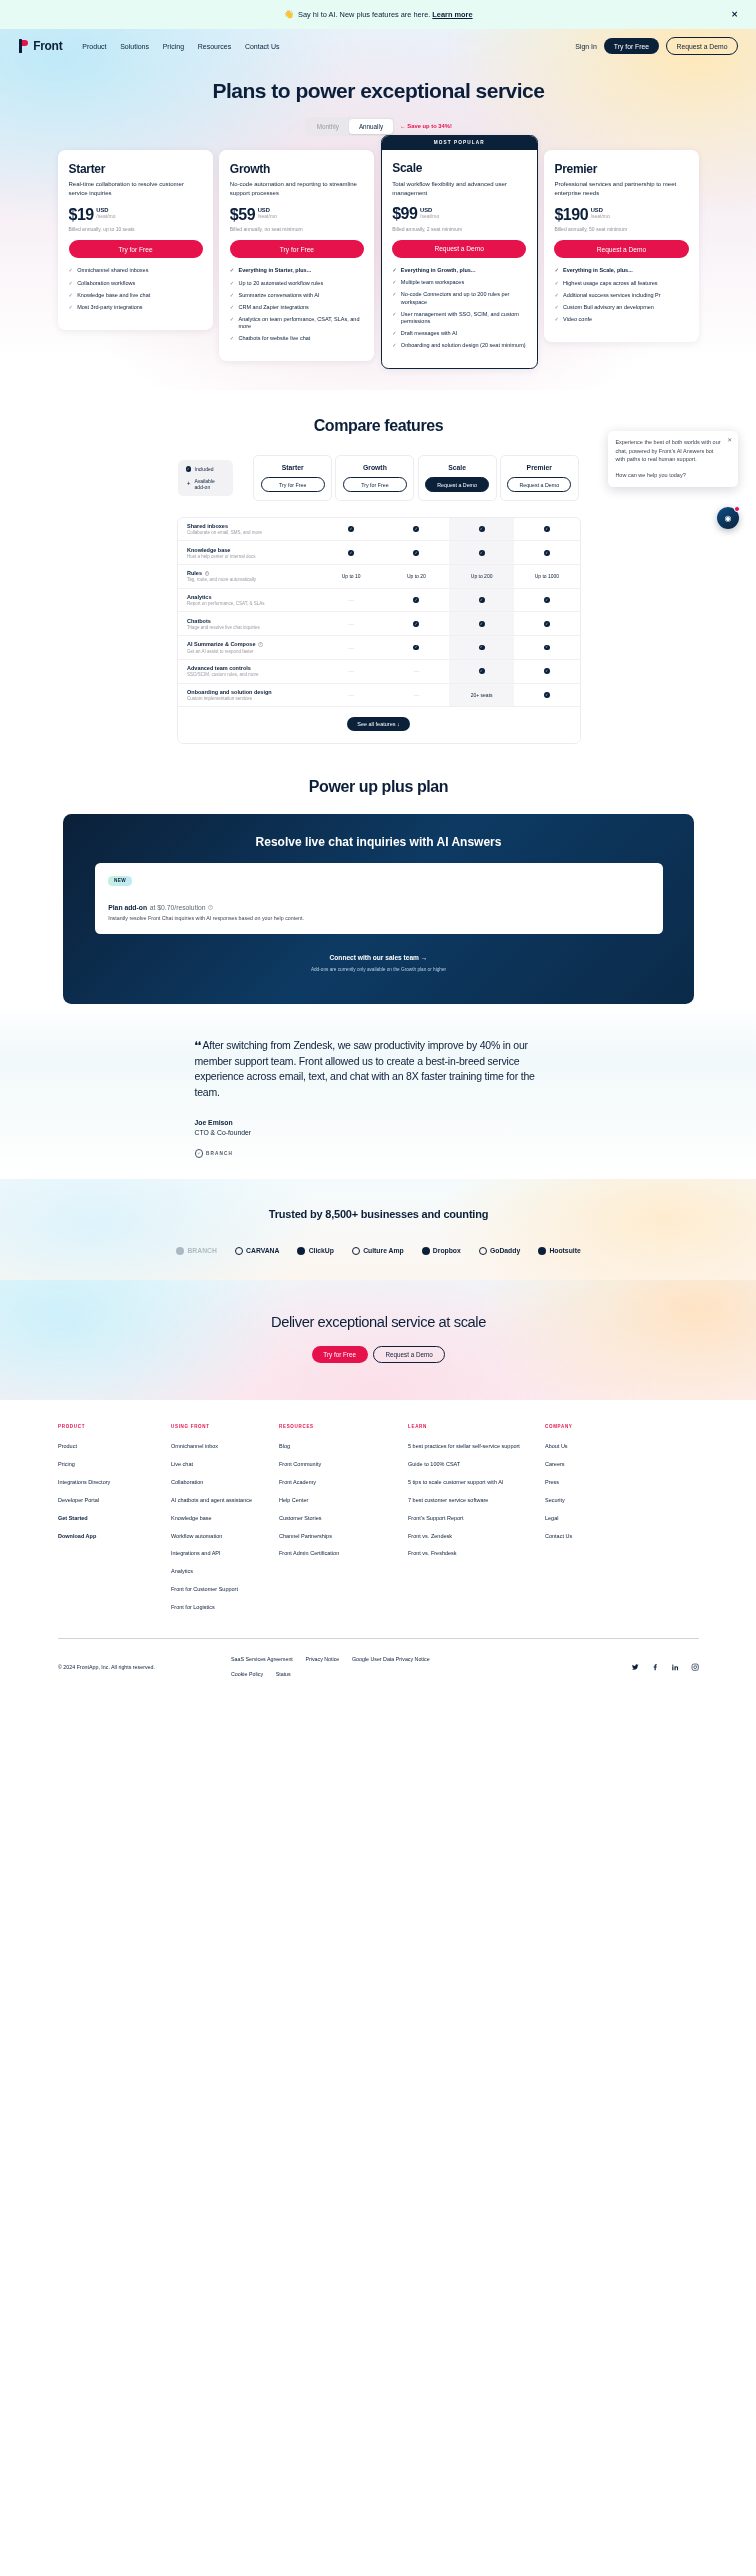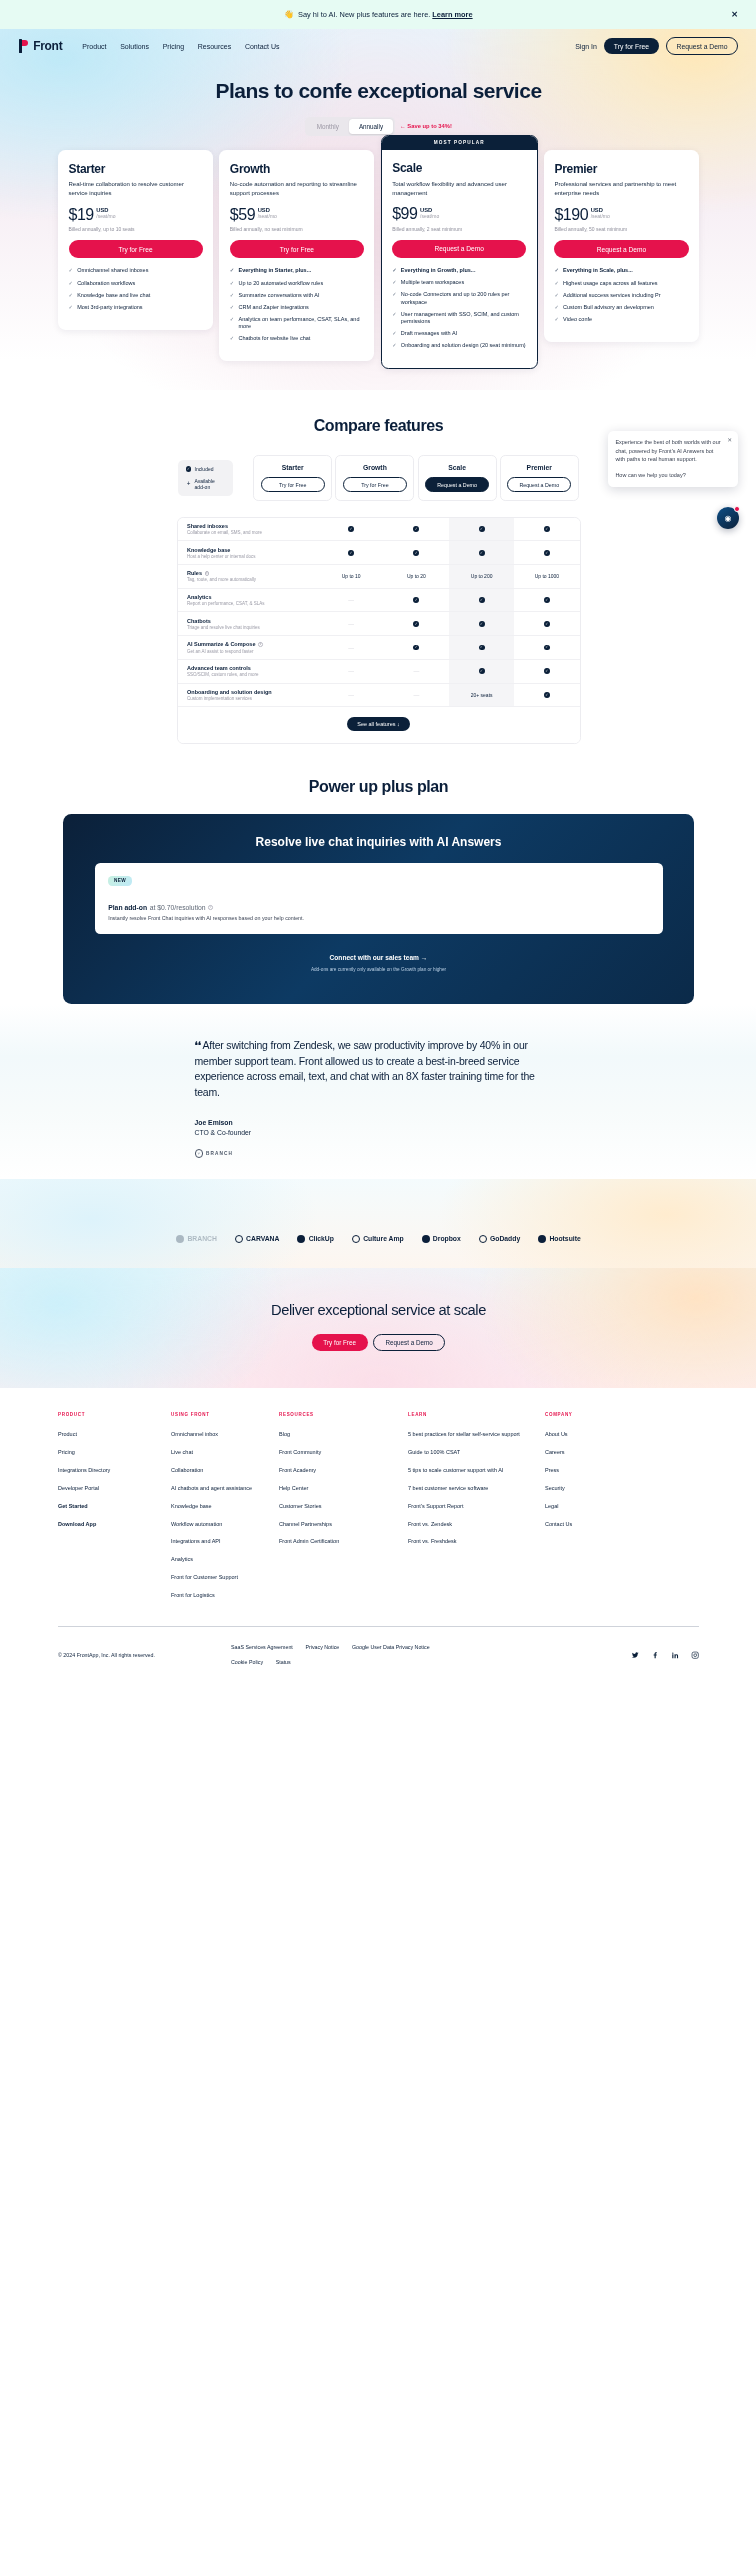--- a/index.html
+++ b/index.html
@@ -85,21 +85,21 @@
     width: 158px; overflow:hidden; margin-top:-14.7px;
   }
   .popular-tag {
     background:#0b2039; color:#fff; font-size:4.7px; letter-spacing:1.1px;
     text-align:center; padding: 4.2px 0; font-weight:600;
   }
   .plan-inner { padding: 11.6px 10.5px 13.7px; }
   .plan-name { font-size: 12px; font-weight:700; letter-spacing:-0.3px; }
   .plan-desc { font-size: 6px; line-height:1.45; margin-top: 4.7px; min-height: 18px; color:#12263f;}
   .price-row { display:flex; align-items:flex-start; margin-top: 8.4px; }
-  .price { font-size: 16px; font-weight: 400; letter-spacing:-0.5px; line-height:1; }
+  .price { font-size: 16px; font-weight: 700; letter-spacing:-0.5px; line-height:1; }
   .price-unit { margin-left: 2.6px; margin-top: 0.5px; }
   .price-usd { font-size: 5.8px; font-weight:700; display:block; line-height:1.1;}
   .price-seat { font-size: 5px; color:#9b9ba6; display:block; line-height:1.2;}
   .billed { font-size: 5px; color:#8e8e9b; margin-top: 3.7px; }
   .plan-cta {
     display:block; width: 100%; text-align:center; background:#e5124c; color:#fff;
     border-radius: 11.6px; padding: 5.3px 0; font-size: 6.6px; margin-top: 8px; border:none; cursor:pointer;
     font-family:inherit;
   }
   .feat-list { margin-top: 9.5px; }
@@ -287,21 +287,21 @@
         <a>Resources</a>
         <a>Contact Us</a>
       </div>
       <div class="nav-right">
         <a class="signin">Sign In</a>
         <button class="btn btn-dark">Try for Free</button>
         <button class="btn btn-outline">Request a Demo</button>
       </div>
     </div>
 
-    <h1 class="hero-title">Plans to confe exceptional service</h1>
+    <h1 class="hero-title">Plans to power exceptional service</h1>
 
     <div class="toggle-row">
       <div class="toggle">
         <div class="opt">Monthly</div>
         <div class="opt active">Annually</div>
       </div>
       <span class="save-note">← Save up to 34%!</span>
     </div>
 
     <div class="plans">
@@ -686,20 +686,21 @@
       <div class="testi-name">Joe Emison</div>
       <div class="testi-role">CTO &amp; Co-founder</div>
       <div class="testi-logo">
         <span class="branch-mark">⑂</span>
         <span class="branch-text">BRANCH</span>
       </div>
     </div>
   </div>
 
   <div class="trusted">
+    <h2>Trusted by 8,500+ businesses and counting</h2>
     <div class="logos" id="logo-row">
         <div class="logo-item faded">
           <span class="lg-circle"></span>
           <span>BRANCH</span>
         </div>
         <div class="logo-item">
           <span class="lg-ring"></span>
           <span>CARVANA</span>
         </div>
         <div class="logo-item">

